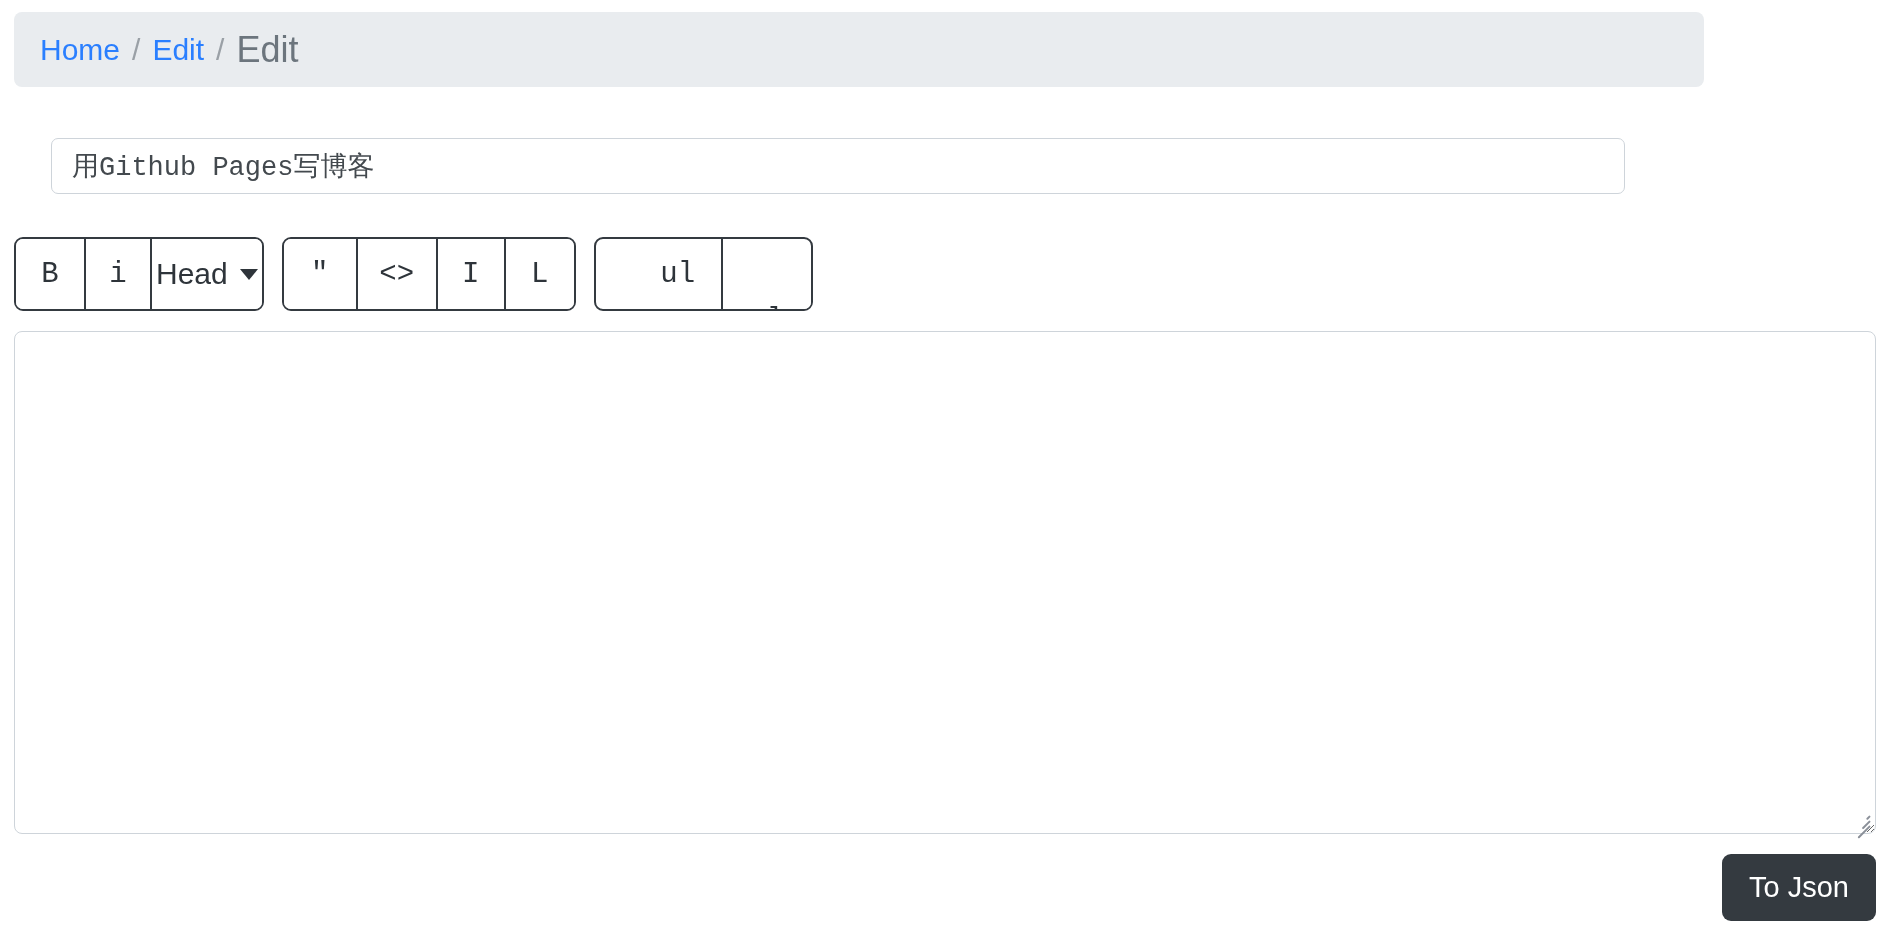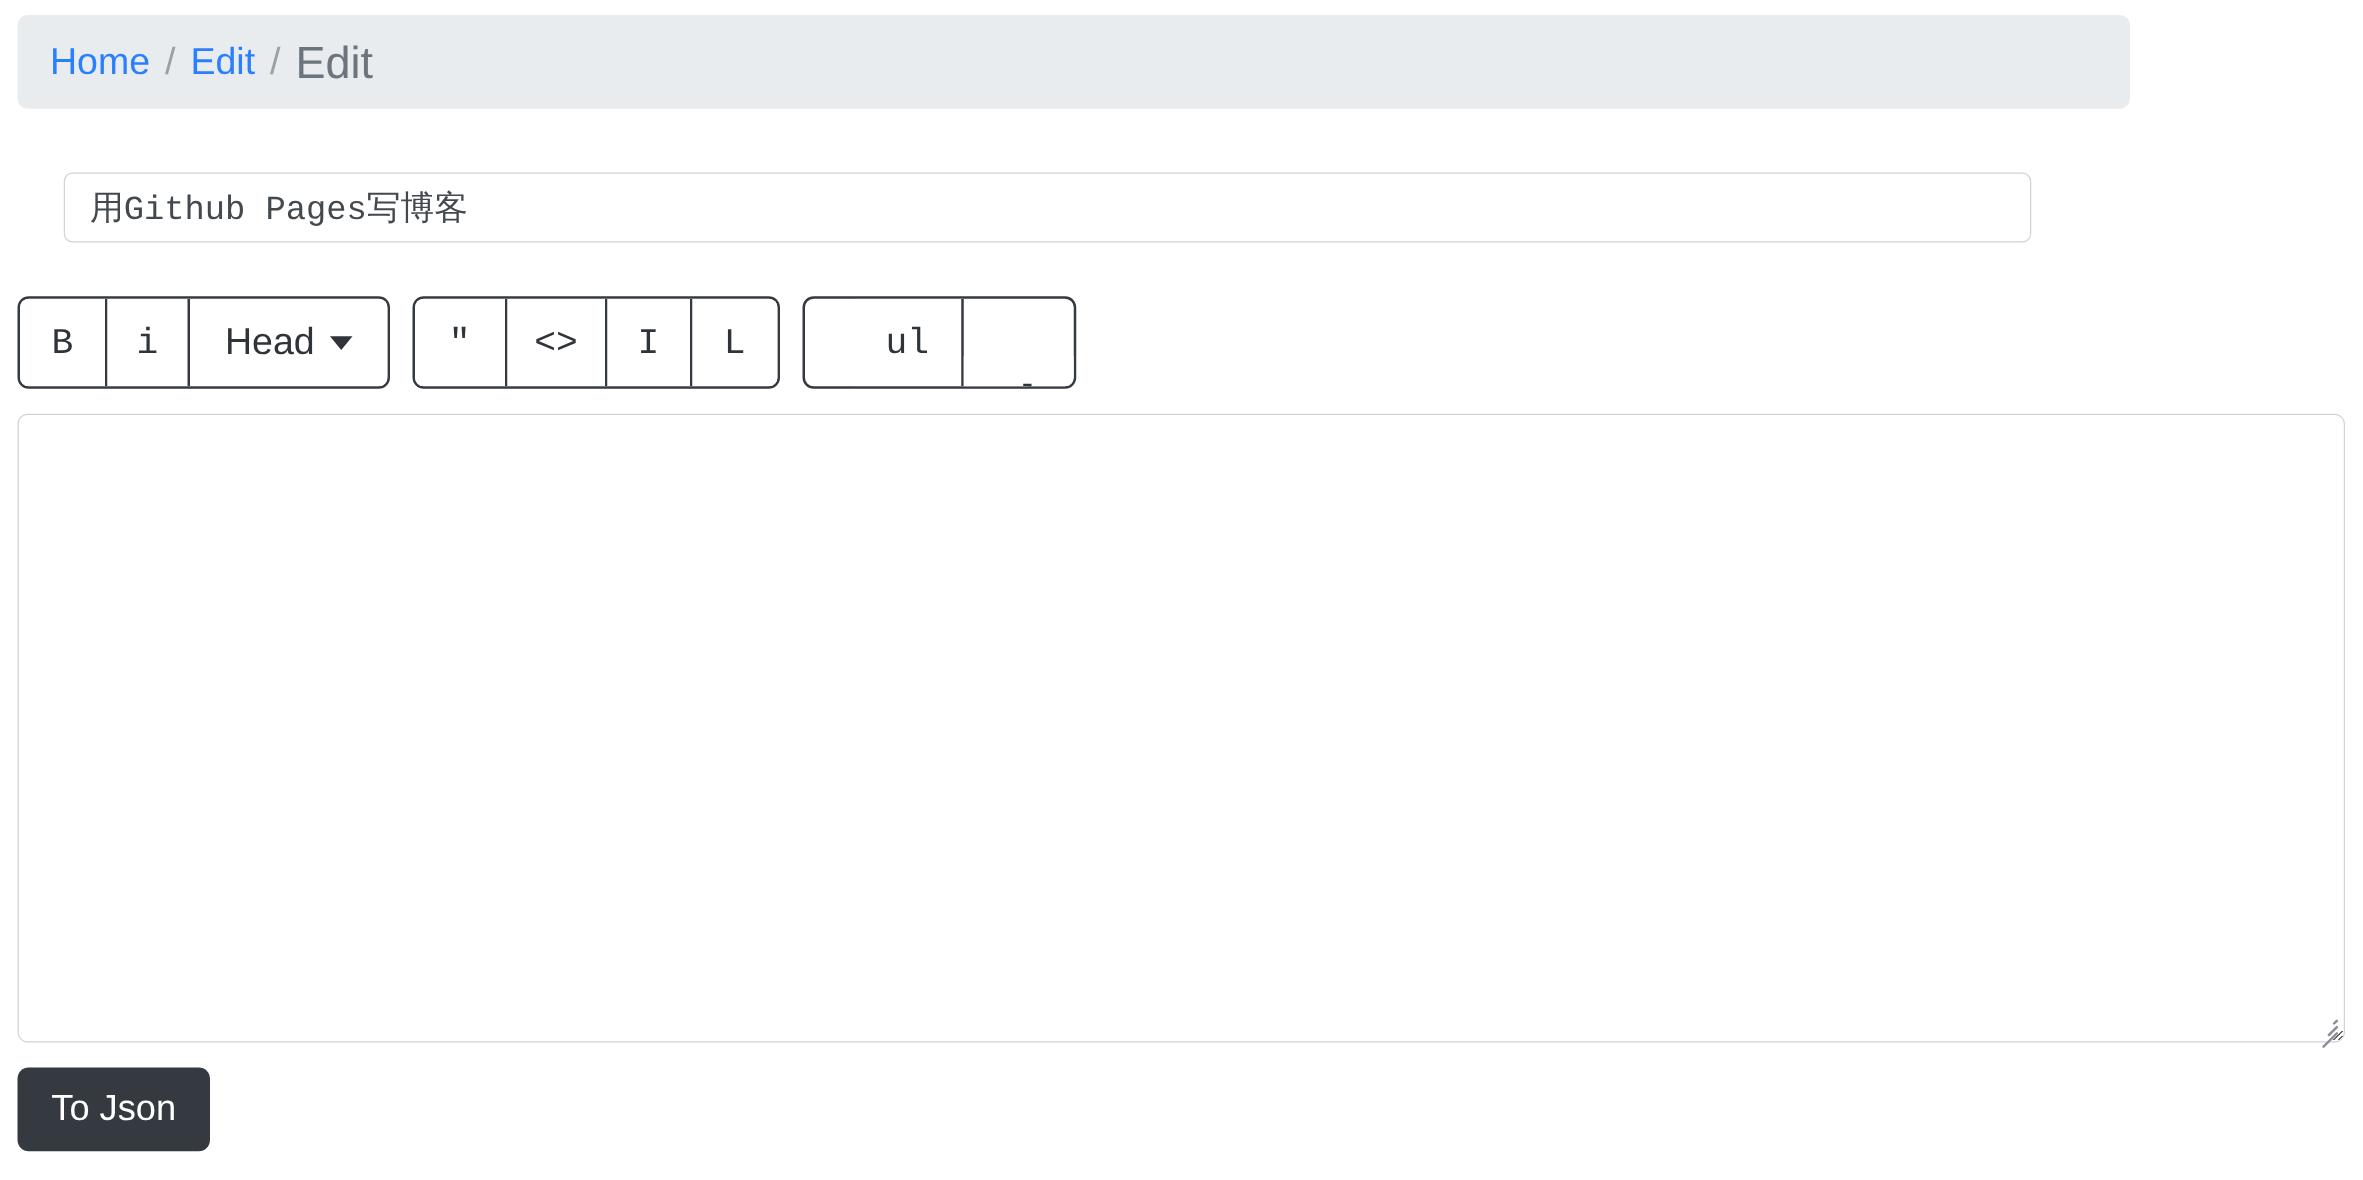--- a/index.html
+++ b/index.html
@@ -109,21 +109,21 @@
     padding: 0 18px;
     font-family: "Liberation Mono", monospace;
     font-size: 29px;
     line-height: 1;
     white-space: nowrap;
   }
   .tb-btn:last-child { border-right: 0; }
   .tb-btn.sans {
     font-family: "Liberation Sans", sans-serif;
     font-size: 30px;
-    padding: 0 28px;
+    padding: 0 4px;
   }
   .tb-btn .caret {
     display: inline-block;
     width: 0;
     height: 0;
     margin-left: 12px;
     border-left: 9px solid transparent;
     border-right: 9px solid transparent;
     border-top: 11px solid #2e343a;
   }
@@ -180,21 +180,21 @@
   .resize-grip i:nth-child(2) { bottom: 7px;  width: 11px; }
   .resize-grip i:nth-child(3) { bottom: 12px; width: 5px;  }
 
   
   .footer-actions {
     position: absolute;
     left: 14px;
     top: 854px;
     width: 1862px;
     display: flex;
-    justify-content: flex-start;
+    justify-content: flex-end;
   }
   .btn-dark {
     background: #343a40;
     color: #ffffff;
     border: 0;
     border-radius: 9px;
     font-family: "Liberation Sans", sans-serif;
     font-size: 29px;
     line-height: 1;
     padding: 19px 27px;

